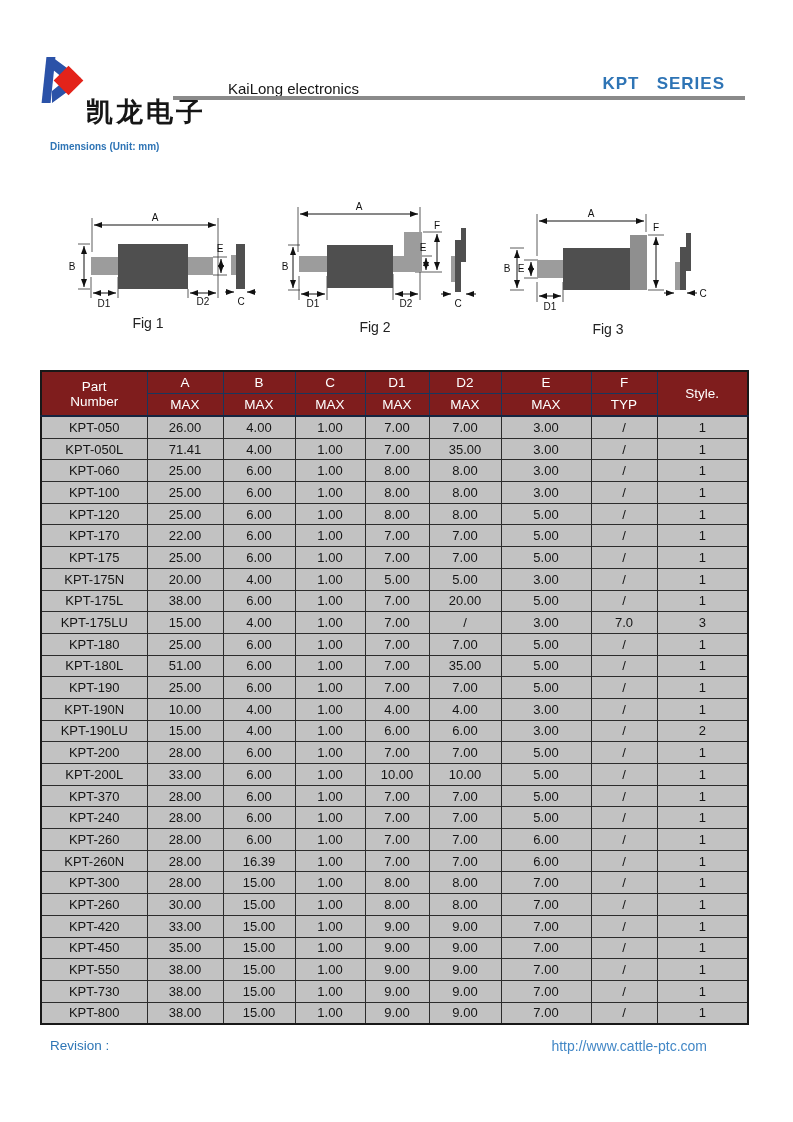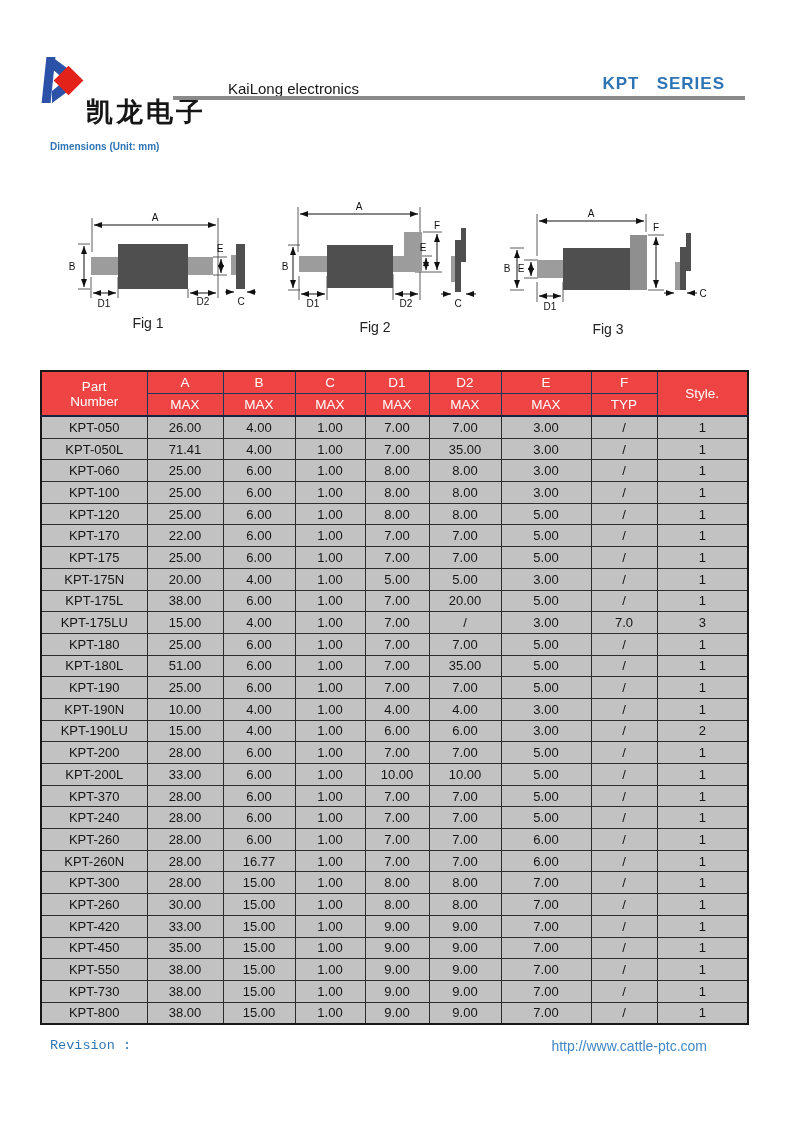--- a/index.html
+++ b/index.html
@@ -21,28 +21,28 @@
   
   .fig{position:absolute;}
   .fig text{font-family:"Liberation Sans",sans-serif;font-size:10px;fill:#111;}
   .fig .cap{font-size:14px;fill:#222;}
   .fig .dim{stroke:#111;stroke-width:1;fill:none;}
   .fig .ext{stroke:#333;stroke-width:0.8;fill:none;}
   
   .dim-table{position:absolute;left:40px;top:370px;border-collapse:collapse;table-layout:fixed;
     width:707px;background:#c2c2c2;border:2px solid #181818;}
   .dim-table th{
-    background:#ef4444;color:#ffffff;font-weight:normal;font-size:13.5px;
+    background:#7f1d1d;color:#ffffff;font-weight:normal;font-size:13.5px;
     border:1px solid #17375d;height:21px;padding:0;text-align:center;}
   .dim-table thead tr:last-child th, .dim-table th[rowspan]{border-bottom:2px solid #14243f;}
   .dim-table td{
     border:1px solid #2c2c2c;font-size:13px;color:#151515;
     height:20.7px;padding:0;text-align:center;}
   
-  .footer-rev{position:absolute;left:50px;top:1038px;font-size:13.5px;color:#2e76b6;font-family:Liberation Mono, monospace;}
+  .footer-rev{position:absolute;left:50px;top:1038px;font-size:13.5px;color:#2e76b6;}
   .footer-url{position:absolute;right:86px;top:1038px;font-size:14px;color:#4287c6;text-decoration:none;}
 </style>
 </head>
 <body>
 
 <div class="logo-mark">
   <div class="logo-bar"></div>
   <div class="logo-chevron"></div>
   <div class="logo-diamond"></div>
 </div>
@@ -397,21 +397,21 @@
         <td>1.00</td>
         <td>7.00</td>
         <td>7.00</td>
         <td>6.00</td>
         <td>/</td>
         <td>1</td>
       </tr>
       <tr>
         <td>KPT-260N</td>
         <td>28.00</td>
-        <td>16.77</td>
+        <td>16.39</td>
         <td>1.00</td>
         <td>7.00</td>
         <td>7.00</td>
         <td>6.00</td>
         <td>/</td>
         <td>1</td>
       </tr>
       <tr>
         <td>KPT-300</td>
         <td>28.00</td>

